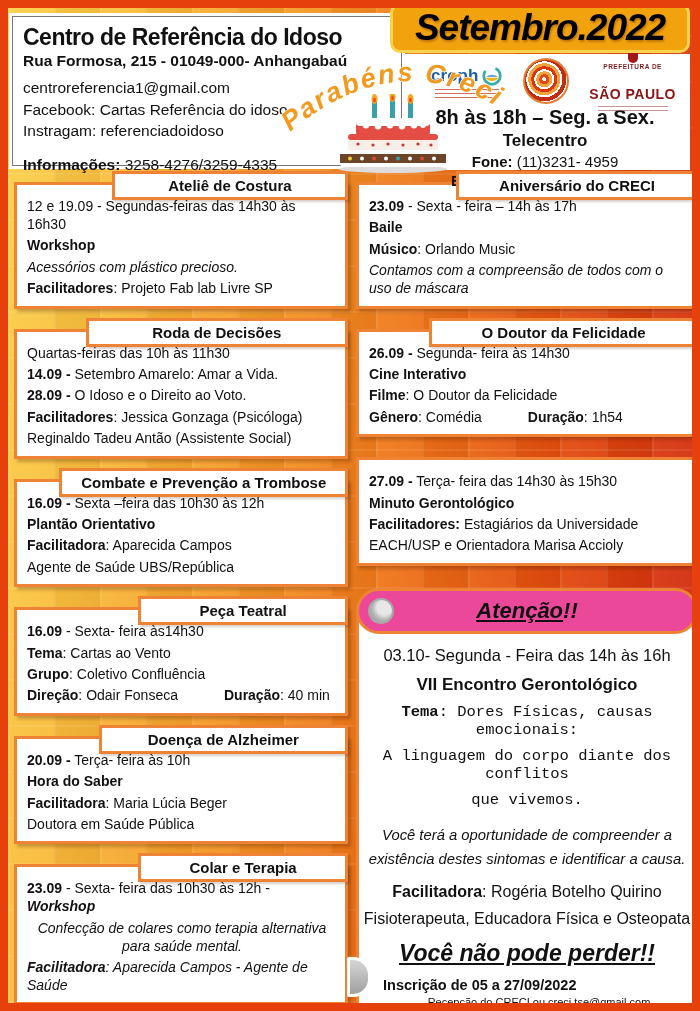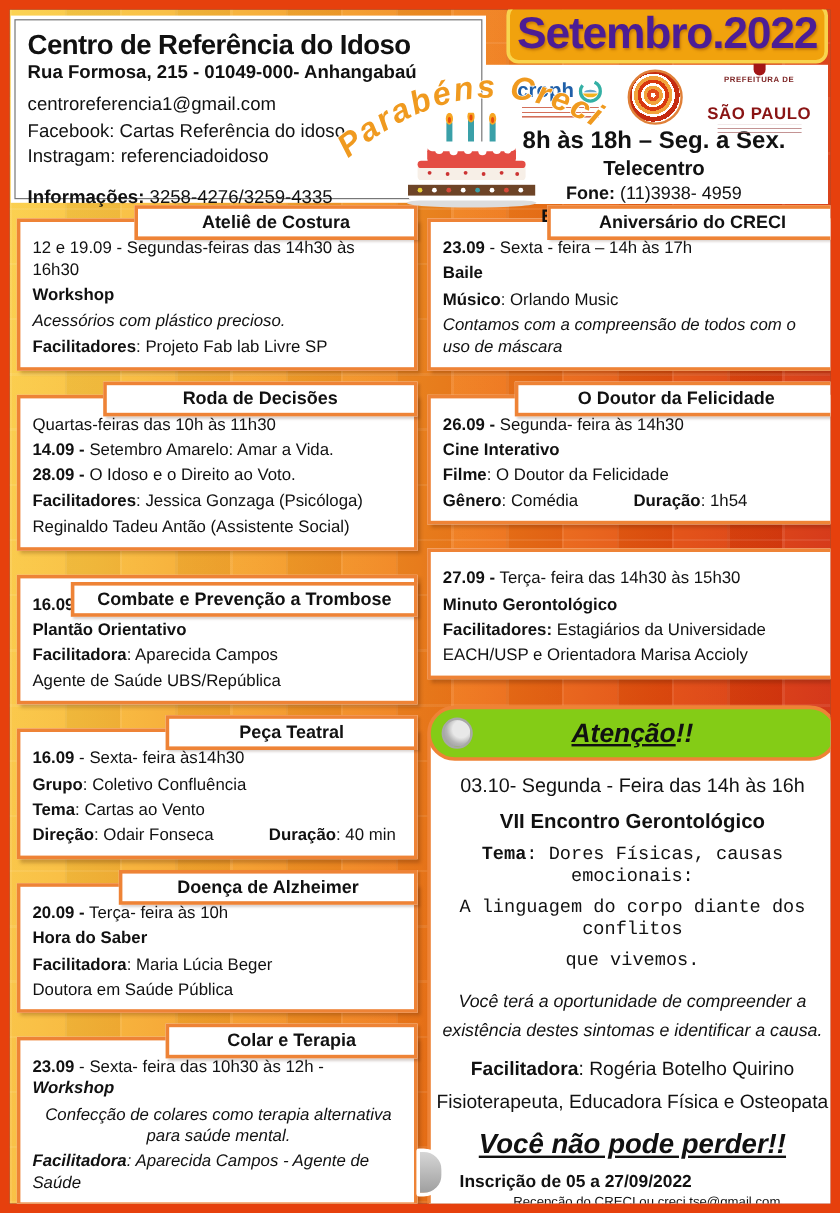--- a/index.html
+++ b/index.html
@@ -10,25 +10,25 @@
     background:linear-gradient(97deg,#fbd14a 0%,#f9bd3c 16%,#f49a27 36%,#ee7418 56%,#e24b0e 76%,#cd230f 100%);
     font-family:"Liberation Sans",sans-serif;color:#111;overflow:hidden;
   }
   .poster::before{content:"";position:absolute;inset:0;pointer-events:none;
     background:
       repeating-linear-gradient(0deg,rgba(255,255,255,.08) 0 2px,transparent 2px 46px),
       repeating-linear-gradient(90deg,rgba(255,255,255,.08) 0 2px,transparent 2px 46px),
       repeating-linear-gradient(90deg,rgba(255,255,255,.05) 0 46px,rgba(0,0,0,.04) 46px 92px);
   }
   
-  .badge{position:absolute;top:-5px;right:2px;width:268px;height:50px;z-index:4;
+  .badge{position:absolute;top:-5px;right:2px;width:300px;height:50px;z-index:4;
     background:#f1a20d;border:3px solid #f8d44e;border-radius:10px;
     display:flex;align-items:center;justify-content:center;
-    color:#4c1d95;font-weight:bold;font-size:37px;letter-spacing:-1px;
-    text-shadow:1px 2px 2px rgba(140,70,0,.45);}
+    color:#000000;font-weight:bold;font-size:37px;letter-spacing:-1px;
+    text-shadow:1px 2px 2px rgba(140,70,0,.45);font-style:italic;}
   .info-box{position:absolute;left:4px;top:8px;width:390px;height:150px;background:#fff;
     border:1px solid #777;box-shadow:0 0 0 3px #fff;padding:5px 10px;z-index:2;}
   .info-box h1{margin:2px 0 0;font-size:23px;letter-spacing:-.5px;}
   .addr{font-weight:bold;font-size:15.5px;margin:1px 0 7px;}
   .contact{font-size:15.5px;line-height:1.4;}
   .info-line{font-size:15.5px;margin-top:14px;}
   .right-box{position:absolute;left:396px;top:46px;right:2px;height:116px;background:#fff;
     padding:2px 8px 4px;z-index:1;}
   .logos{display:flex;align-items:center;justify-content:flex-end;gap:20px;height:50px;padding-right:6px;}
   .croph{display:flex;flex-direction:column;align-items:center;line-height:1;}
@@ -63,21 +63,21 @@
     box-shadow:2px 2px 2px rgba(60,20,0,.2);z-index:2;}
   .body{padding:13px 8px 4px 10px;}
   .body p{margin:0 0 3.5px;font-size:14px;line-height:1.28;}
   .bold{font-weight:bold;}
   .ital{font-style:italic;}
   .gap{display:inline-block;width:46px;}
   .center{text-align:center;}
   .small{font-size:12.6px;}
   
   .atencao{border-radius:26px;margin-top:22px;padding-bottom:8px;}
-  .pill{position:relative;height:46px;margin:-3px -3px 2px;background:#84cc16;
+  .pill{position:relative;height:46px;margin:-3px -3px 2px;background:#ec4899;
     border:3px solid #ee8336;border-radius:26px;
     display:flex;align-items:center;justify-content:center;}
   .curl-circle{position:absolute;left:9px;top:7px;width:26px;height:26px;border-radius:50%;
     background:radial-gradient(circle at 65% 35%,#e8e8e8 0 35%,#b5b5b5 60%,#8f8f8f 100%);
     border:2px solid #a8a8a8;}
   .pill-title{font-size:22px;font-weight:bold;font-style:italic;}
   .atencao p{text-align:center;}
   .a1{font-size:16.5px;margin:12px 0 4px;}
   .a2{font-size:17px;font-weight:bold;margin:10px 0 6px;}
   .a-tema{font-size:15.5px;margin:8px 6px;font-family:Liberation Mono, monospace;}
@@ -128,21 +128,21 @@
         <div class="pref-shield"></div>
         <div class="pref-1">PREFEITURA DE</div>
         <div class="pref-2">SÃO PAULO</div>
         <div class="pref-sub"></div>
       </div>
     </div>
     <div class="hours">
       <div class="hours-main">8h às 18h – Seg. a Sex.</div>
       <div class="hours-tel">Telecentro</div>
       <div class="hours-small">
-        <span class="bold">Fone:</span><span> (11)3938- 4959</span>
+        <span class="bold">Fone:</span><span> (11)3231- 4959</span>
       </div>
       <div class="hours-small">
         <span class="bold">Email</span><span>: telecreci@gmail.com</span>
       </div>
     </div>
   </div>
 
   <svg class="arch-svg" viewBox="0 0 248 92">
     <defs>
         <path id="arcP" d="M12,80 Q124,-14 236,66" fill="none"></path>
@@ -205,34 +205,34 @@
         <div class="tab" style="width: 80%;">Roda de Decisões</div>
         <div class="body">
           <p><span>Quartas-feiras das 10h às 11h30</span></p>
           <p><span class="bold">14.09 -</span><span>  Setembro Amarelo: Amar a Vida.</span></p>
           <p><span class="bold">28.09 - </span><span>O Idoso e o Direito ao Voto.</span></p>
           <p><span class="bold">Facilitadores</span><span>: Jessica Gonzaga (Psicóloga)</span></p>
           <p><span>Reginaldo Tadeu Antão (Assistente Social)</span></p>
         </div>
       </div>
       <div class="card">
-        <div class="tab" style="width: 88%; margin-top: 17px;">Combate e Prevenção a Trombose</div>
+        <div class="tab" style="width: 88%;">Combate e Prevenção a Trombose</div>
         <div class="body">
           <p><span class="bold">16.09 -</span><span> Sexta –feira das 10h30 às 12h</span></p>
           <p><span class="bold">Plantão Orientativo</span></p>
           <p><span class="bold">Facilitadora</span><span>: Aparecida Campos</span></p>
           <p><span>Agente de Saúde UBS/República</span></p>
         </div>
       </div>
       <div class="card">
         <div class="tab" style="width: 64%;">Peça Teatral</div>
         <div class="body">
           <p><span class="bold">16.09</span><span> - Sexta- feira às14h30</span></p>
+          <p><span class="bold">Tema</span><span>: Cartas ao Vento</span></p>
           <p><span class="bold">Grupo</span><span>: Coletivo Confluência</span></p>
-          <p><span class="bold">Tema</span><span>: Cartas ao Vento</span></p>
           <p><span class="bold">Direção</span><span>: Odair Fonseca</span><span class="gap"> </span><span class="bold">Duração</span><span>: 40 min</span></p>
         </div>
       </div>
       <div class="card">
         <div class="tab" style="width: 76%;">Doença de Alzheimer</div>
         <div class="body">
           <p><span class="bold">20.09 -</span><span> Terça- feira  às 10h</span></p>
           <p><span class="bold">Hora do Saber</span></p>
           <p><span class="bold">Facilitadora</span><span>: Maria Lúcia Beger</span></p>
           <p><span>Doutora em Saúde Pública</span></p>

